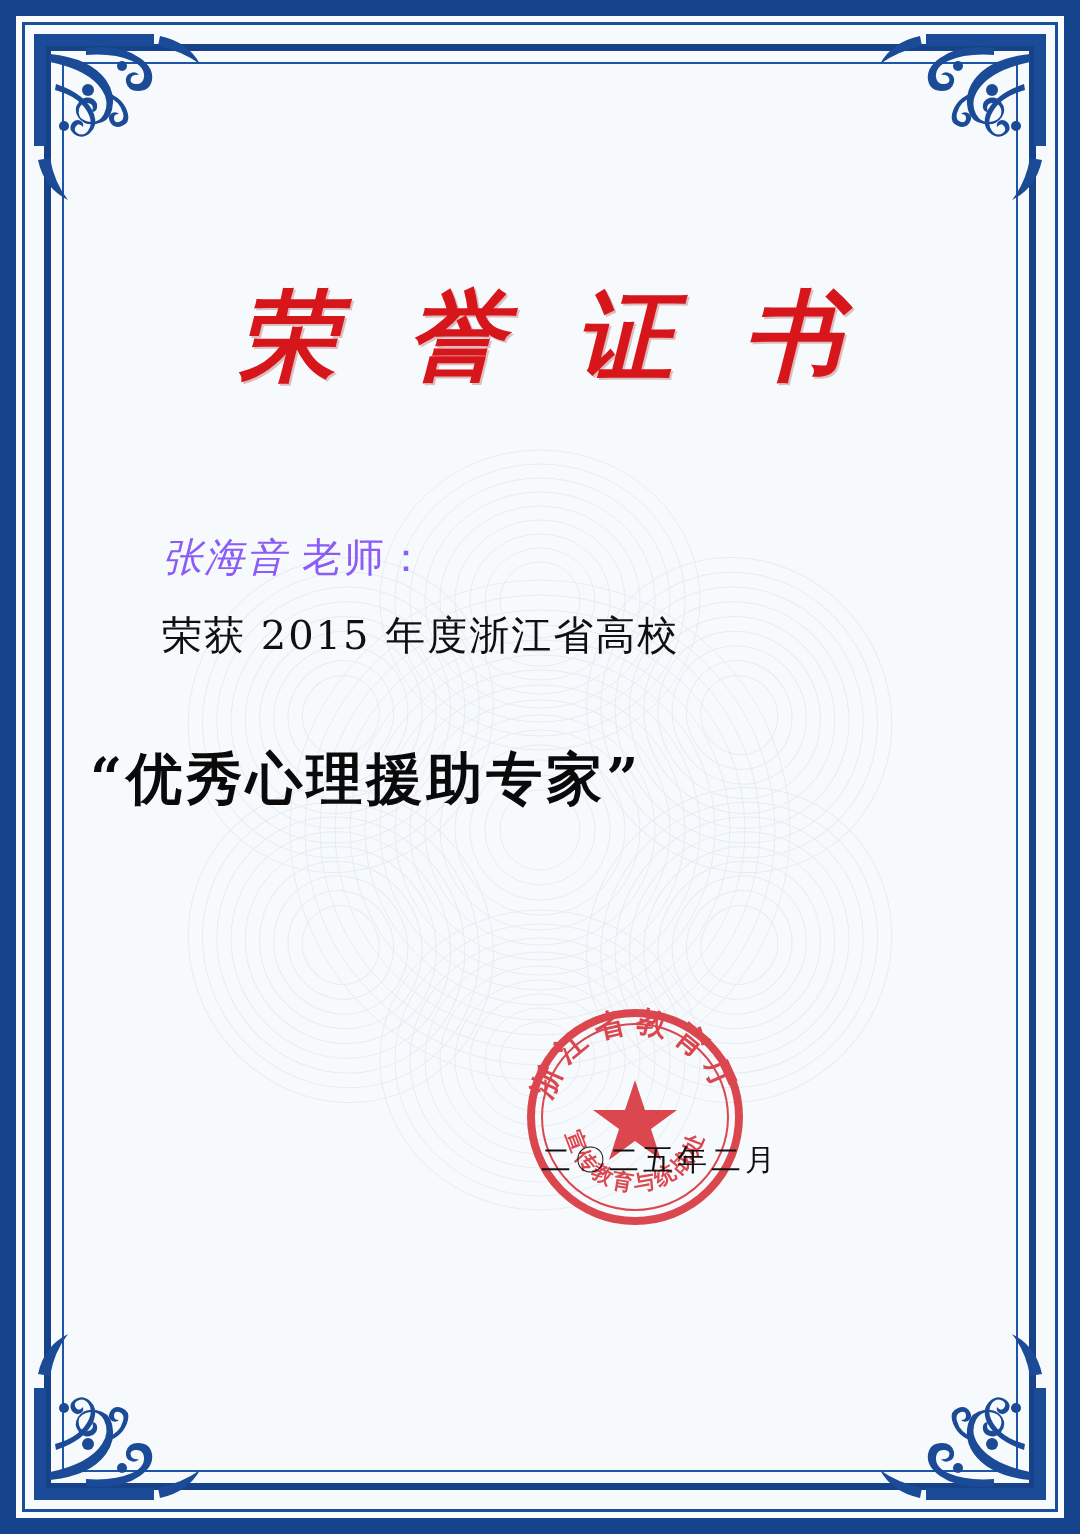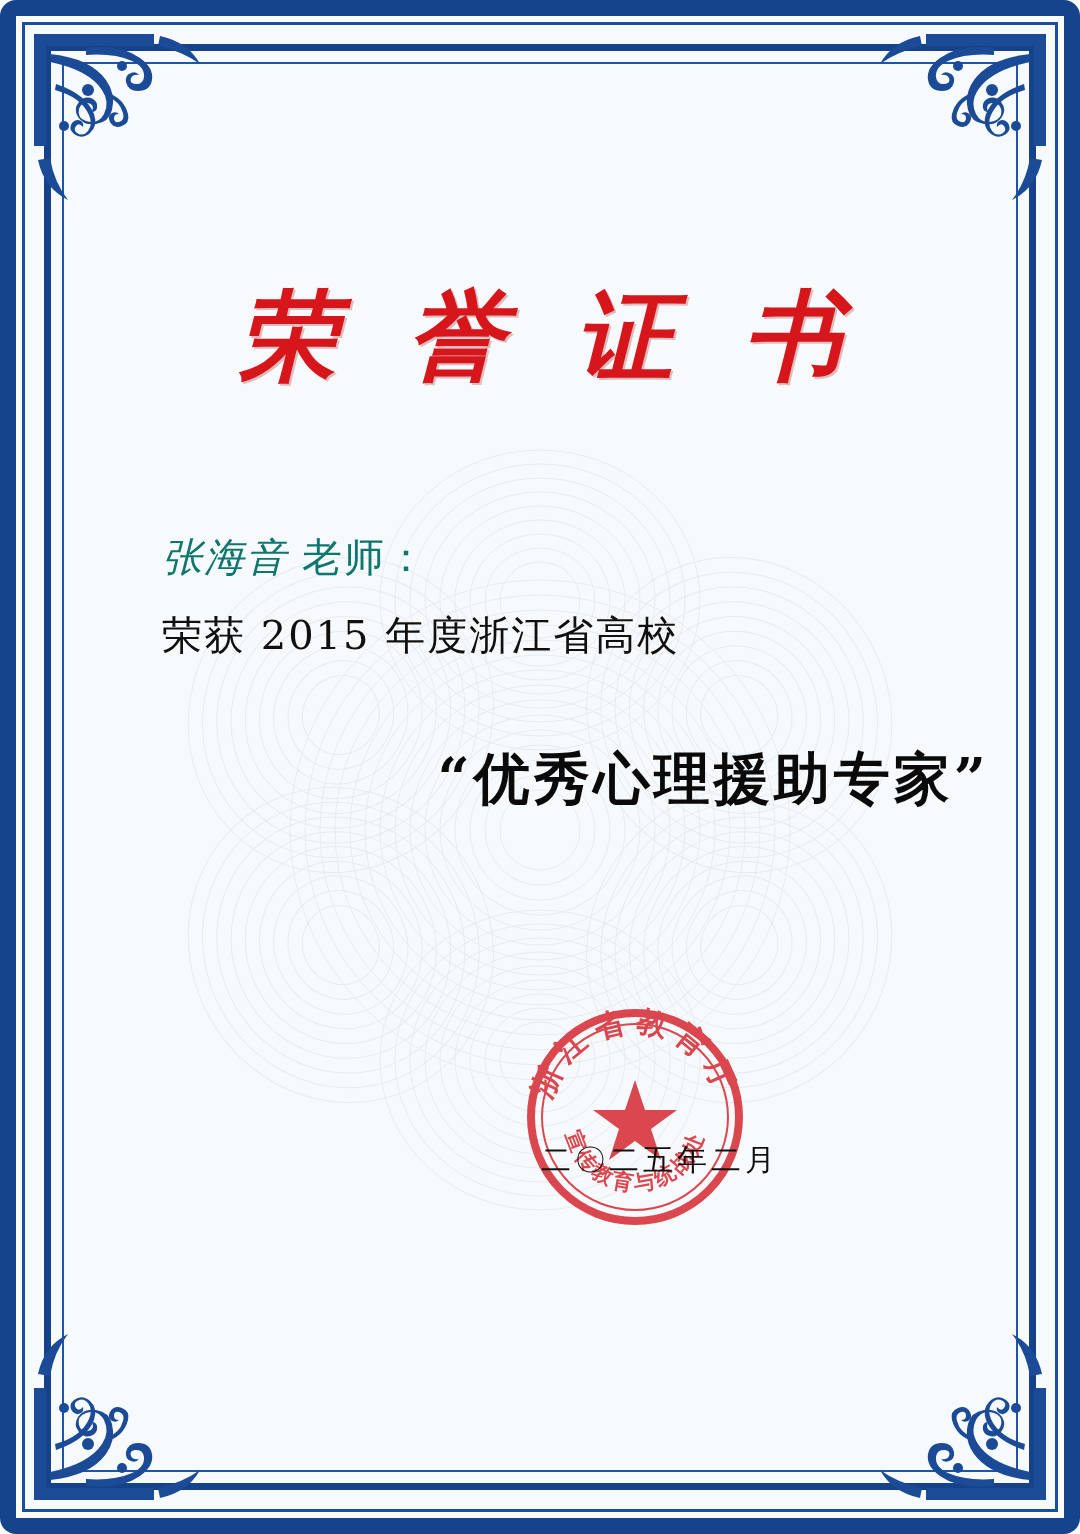--- a/index.html
+++ b/index.html
@@ -7,21 +7,20 @@
     padding: 0;
     background: #ffffff;
   }
   #certificate {
     position: relative;
     width: 1080px;
     height: 1534px;
     background: #fbfcfd;
     overflow: hidden;
     font-family: "Liberation Serif", serif;
-    border-radius: 16px;
   }
 
   
   .frame-outer {
     position: absolute;
     left: 0; top: 0;
     width: 1080px; height: 1534px;
     box-sizing: border-box;
     border: 16px solid #15438c;
   }
@@ -98,21 +97,21 @@
     font-style: italic;
     text-shadow: 2px 2px 0 rgba(140,10,10,0.25);
     white-space: nowrap;
   }
 
   .recipient {
     position: absolute;
     left: 72px;
     top: 468px;
     font-size: 40px;
-    color: #0f766e;
+    color: #8b5cf6;
     letter-spacing: 2px;
     font-family: Liberation Mono, monospace;
   }
   .recipient .name {
     font-style: italic;
     padding-right: 14px;
   }
 
   .line-award {
     position: absolute;
@@ -122,21 +121,21 @@
     color: #101010;
     letter-spacing: 2px;
     font-family: "DejaVu Serif", serif;
   }
 
   .honor-name {
     position: absolute;
     left: 0;
     top: 680px;
     width: 900px;
-    text-align: right;
+    text-align: left;
     font-size: 56px;
     font-weight: bold;
     color: #0a0a0a;
     letter-spacing: 4px;
     font-family: "DejaVu Serif", serif;
   }
 
   .closing {
     position: absolute;
     left: 72px;

